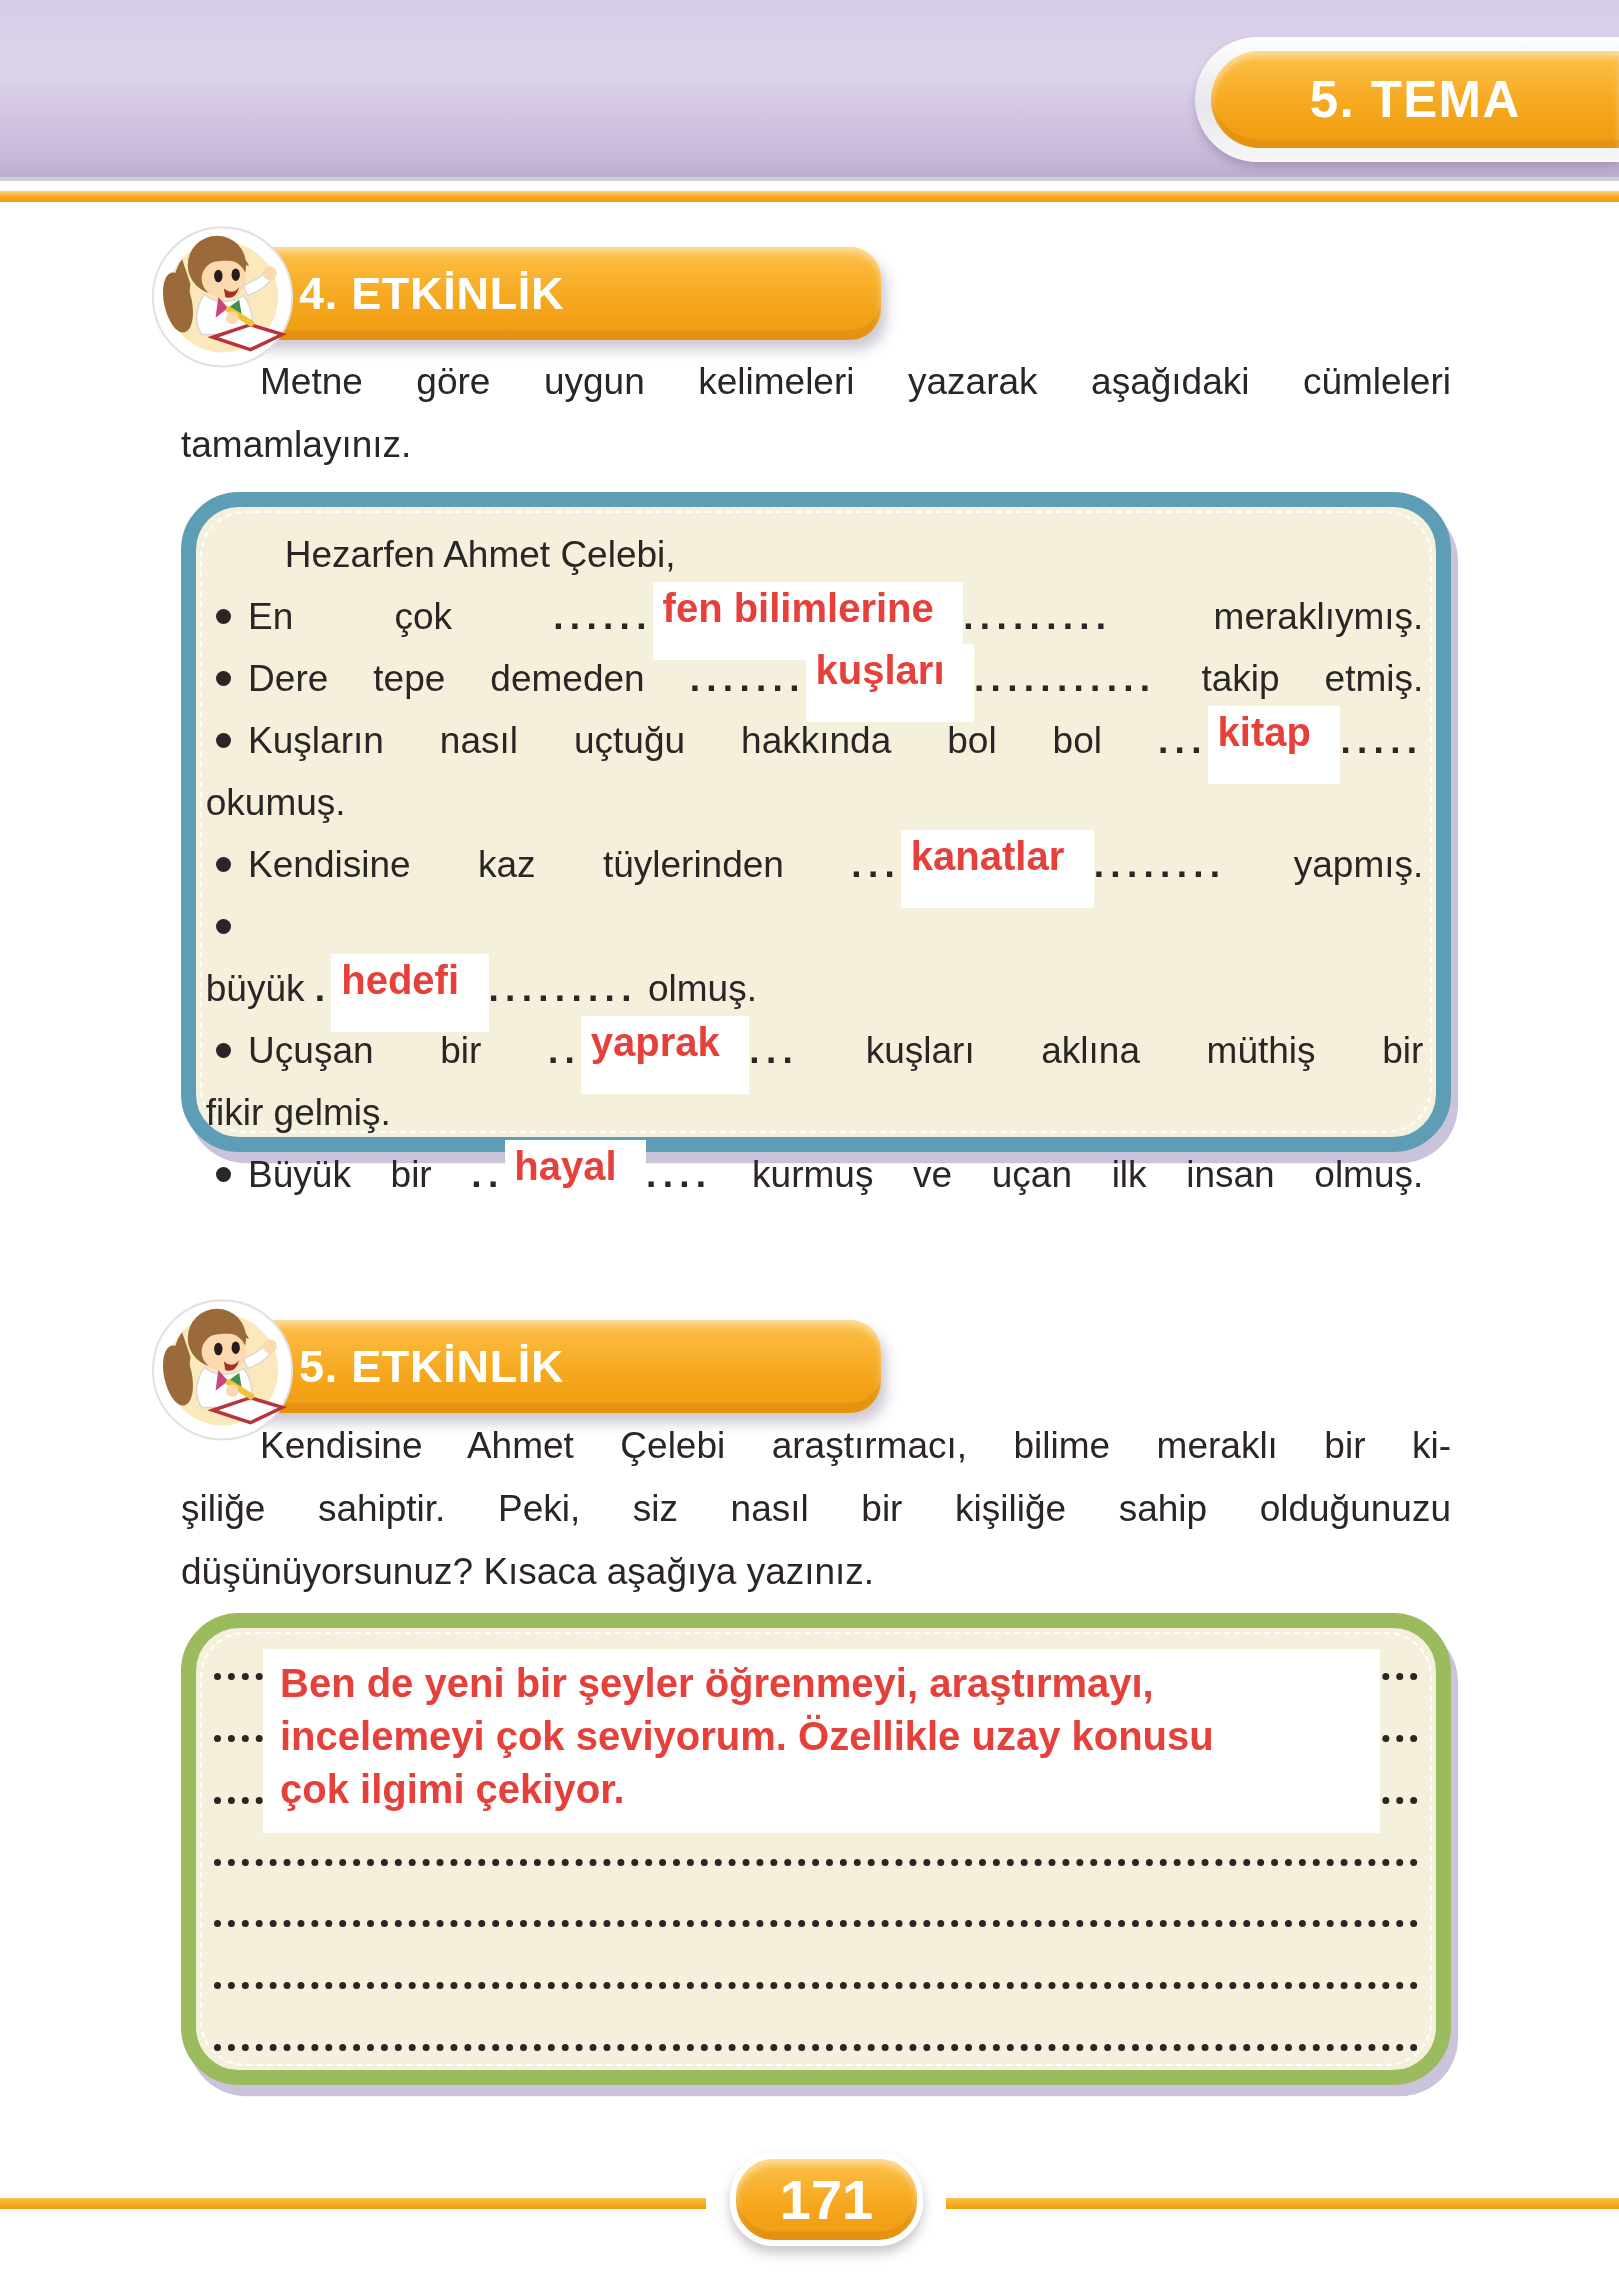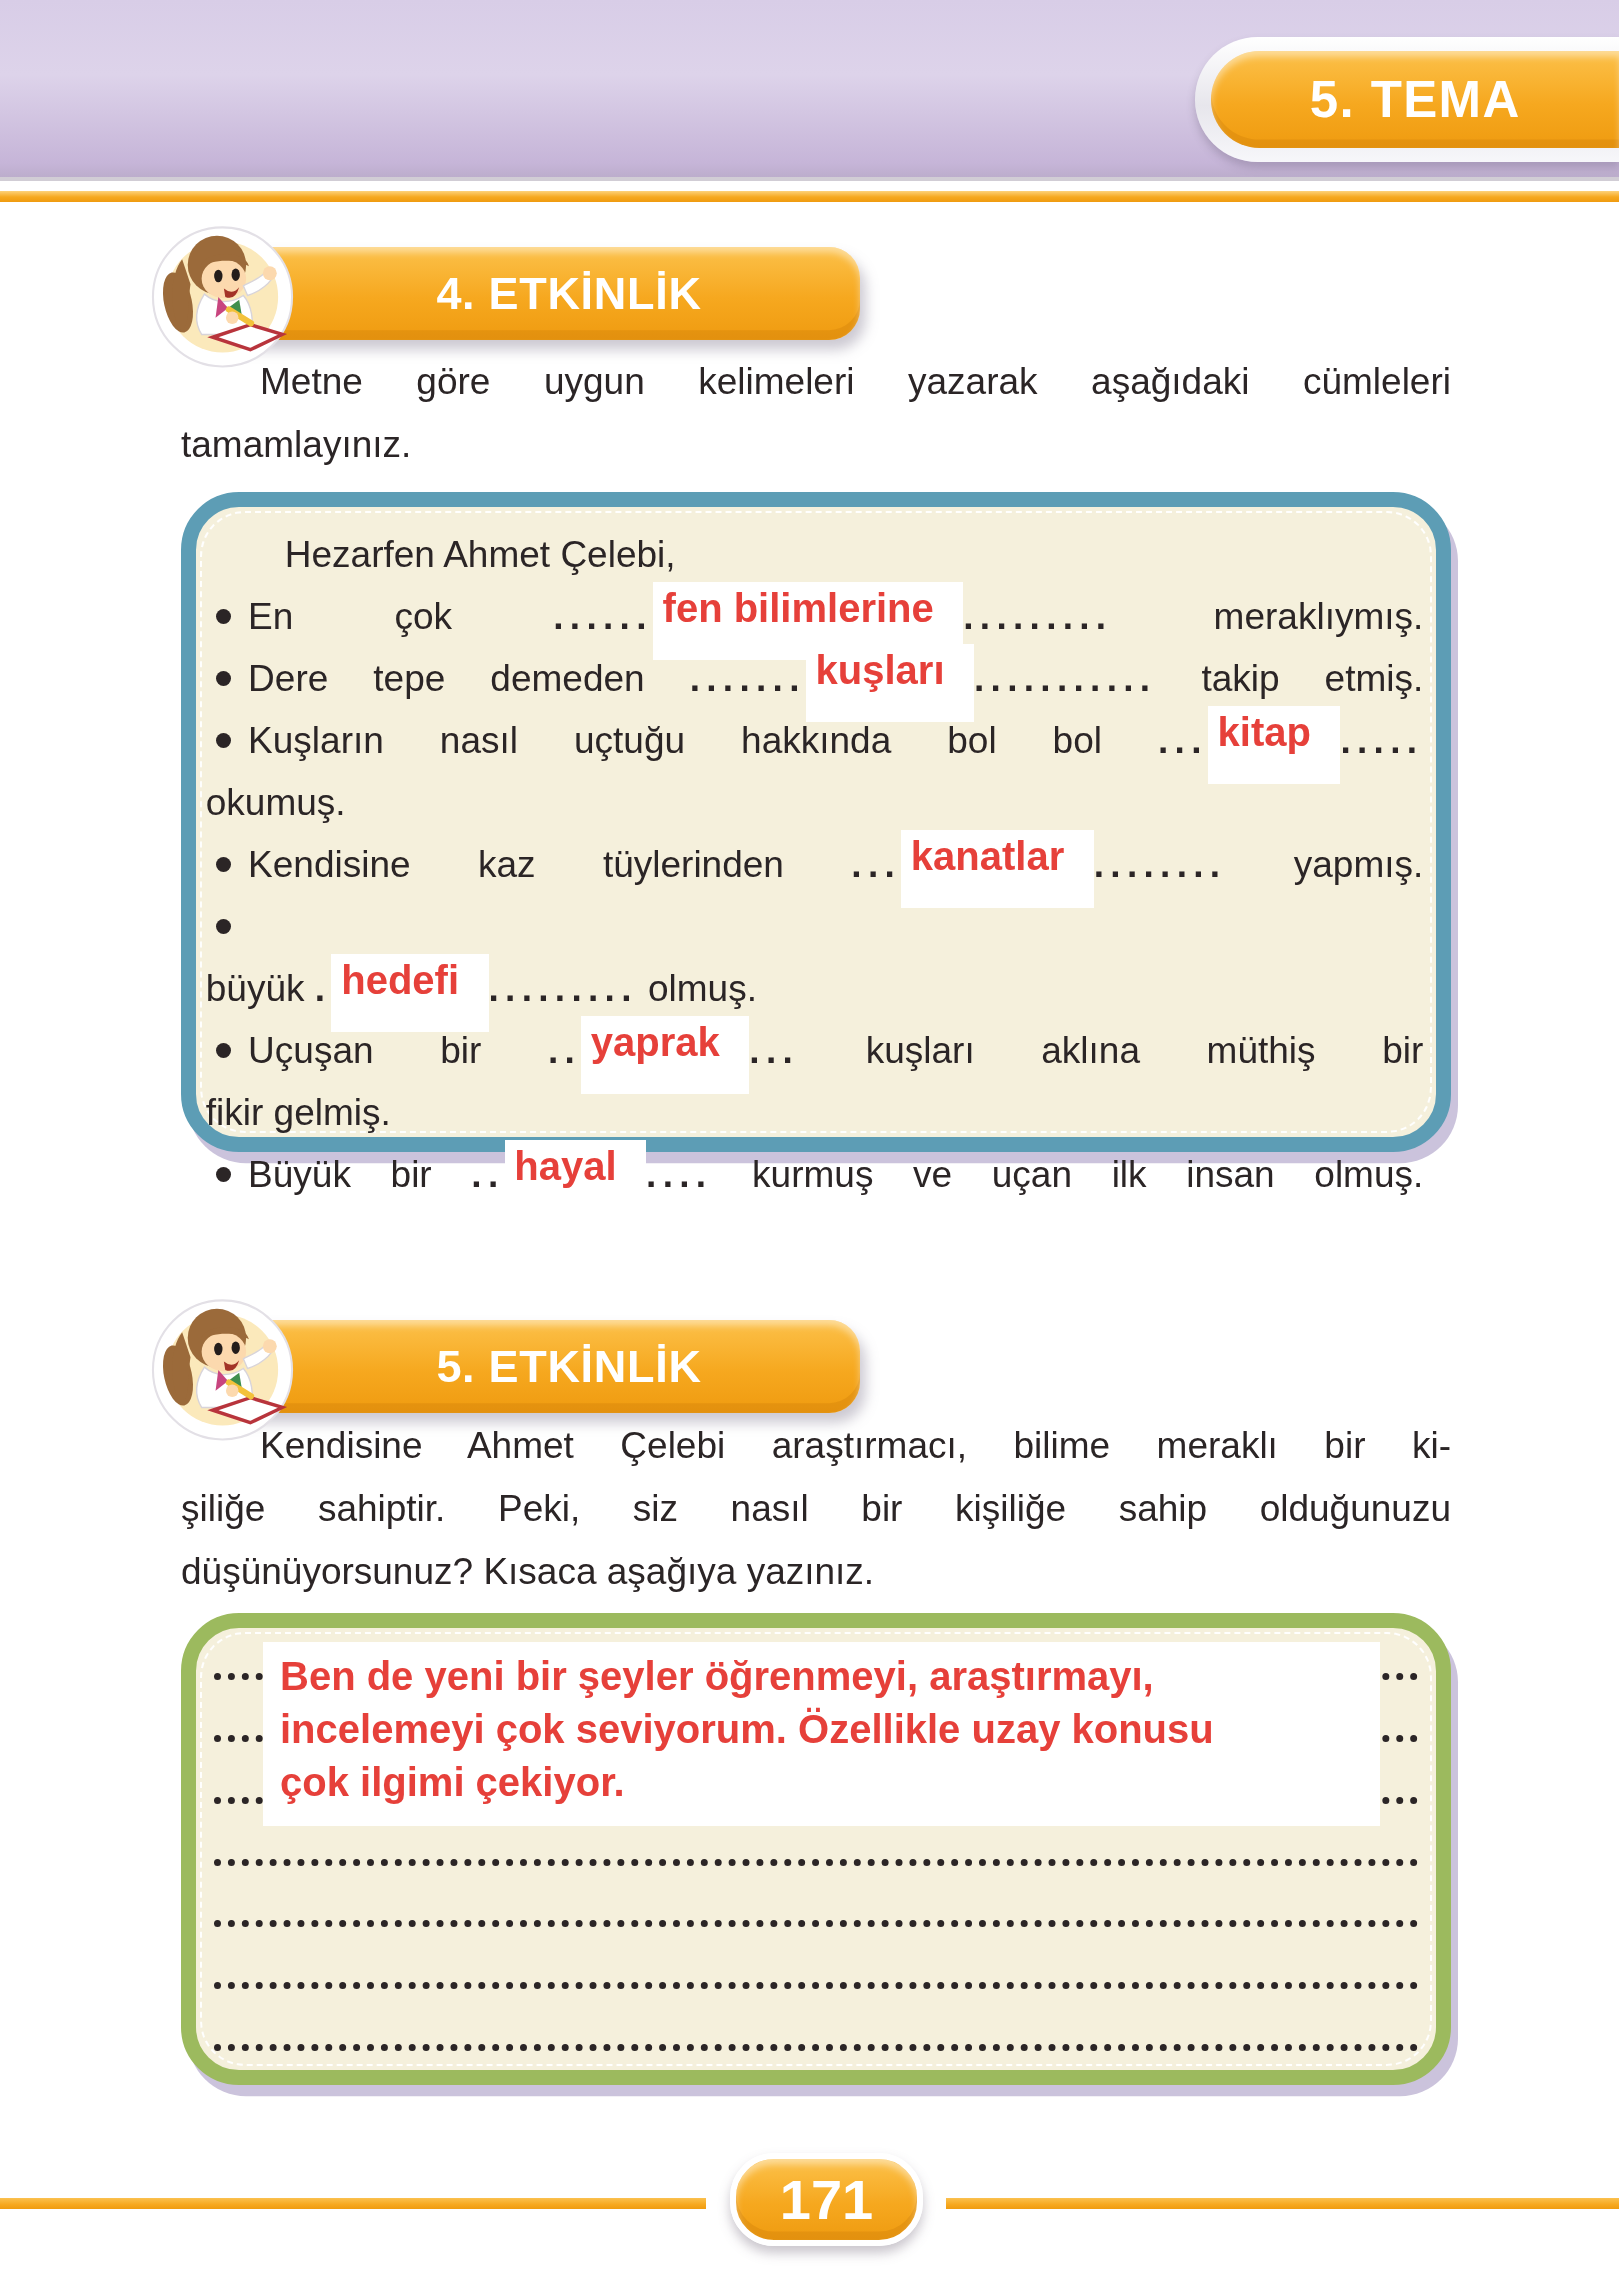--- a/index.html
+++ b/index.html
@@ -23,23 +23,23 @@
   .tema-outer{position:absolute;right:0;top:37px;width:425px;height:125px;
               background:linear-gradient(180deg,#ffffff 0%,#e7e6ec 55%,#f7f7fa 100%);
               border-radius:67px 0 0 67px;box-shadow:0 5.6px 8.4px rgba(95,85,110,.30);}
   .tema-inner{position:absolute;top:14px;left:15.5px;right:0;bottom:14px;
               background:linear-gradient(180deg,var(--orange-light) 0%,var(--orange) 55%,var(--orange-deep) 100%);
               border-radius:51px 0 0 51px;display:flex;align-items:center;justify-content:center;
               color:#fff;font-weight:bold;font-size:51px;letter-spacing:1.4px;
               box-shadow:inset 0 5.6px 7px rgba(255,255,255,.45), inset 0 -8.4px 0 rgba(196,120,8,.28);}
 
   
-  .activity-badge{position:absolute;left:194px;width:666px;height:93px;
+  .activity-badge{position:absolute;left:215px;width:666px;height:93px;
               background:linear-gradient(180deg,var(--orange-light) 0%,var(--orange) 55%,var(--orange-deep) 100%);
-              border-radius:31px;display:flex;align-items:center;justify-content:center;
+              border-radius:31px;display:flex;align-items:center;
               color:#fff;font-weight:bold;font-size:45px;letter-spacing:0.7px;
               box-shadow:inset 0 5.6px 7px rgba(255,255,255,.45), inset 0 -9.8px 0 rgba(196,120,8,.28),
                          5.6px 9.8px 12.7px rgba(110,100,125,.35);}
   .badge-label{padding-left:84px;}
   .mascot{position:absolute;left:146px;width:153px;height:153px;z-index:3;}
 
   
   .intro{position:absolute;left:181px;width:1270px;font-size:37px;line-height:63px;color:var(--ink);}
   .intro .line{white-space:normal;}
   .intro .line.j{text-align:justify;text-align-last:justify;}
@@ -59,21 +59,21 @@
   .bullet{display:inline-block;width:15.5px;height:15.5px;border-radius:50%;background:var(--ink);
           margin:0 17px 5.6px 9.8px;vertical-align:middle;}
   .seg-dots{font-weight:bold;letter-spacing:6.3px;}
   .seg-answer{display:inline-block;position:relative;top:-7px;background:#ffffff;color:var(--red);
               font-weight:bold;font-size:40px;line-height:39px;padding:7px 29.5px 32px 9.8px;
               margin:-19.7px 0 -31px 0;vertical-align:baseline;}
 
   
   .green-content{position:absolute;inset:0;}
   .ruled-line{position:absolute;left:18.3px;right:18.3px;height:0;border-bottom:7.7px dotted var(--ink);}
-  .answer-overlay{position:absolute;left:67px;right:56px;top:14px;height:184px;background:#ffffff;
+  .answer-overlay{position:absolute;left:67px;right:56px;top:21px;height:184px;background:#ffffff;
                   padding:8.4px 0 0 17px;box-sizing:border-box;}
   .red-line{color:var(--red);font-weight:bold;font-size:40px;line-height:53px;white-space:nowrap;}
 
   
   .footer-line{position:absolute;top:2198px;height:10.5px;
                background:linear-gradient(180deg,#fbc14f 0%,var(--orange) 60%,var(--orange-deep) 100%);}
   .footer-line.left{left:0;width:706px;}
   .footer-line.right{left:946px;right:0;}
   .page-pill{position:absolute;left:730px;top:2153px;width:193px;height:93px;box-sizing:border-box;
              background:linear-gradient(180deg,var(--orange-light) 0%,var(--orange) 55%,var(--orange-deep) 100%);

